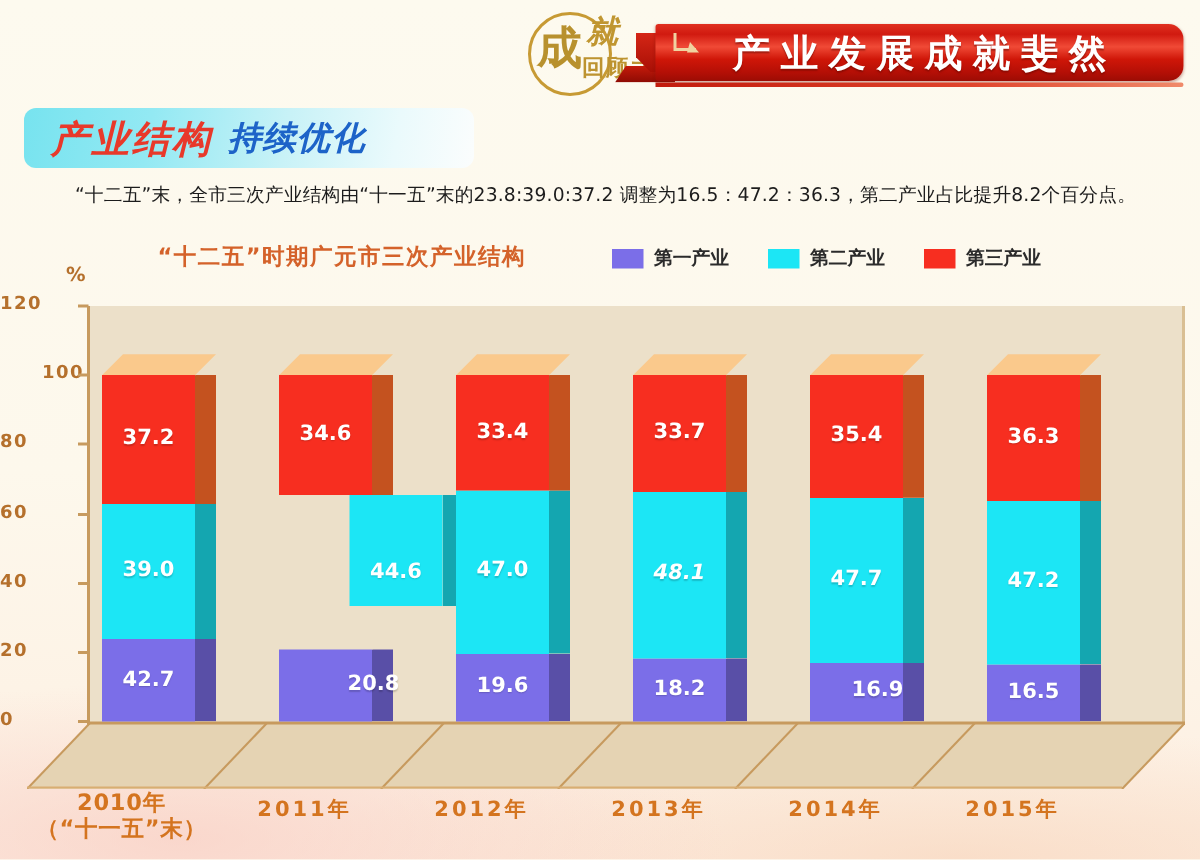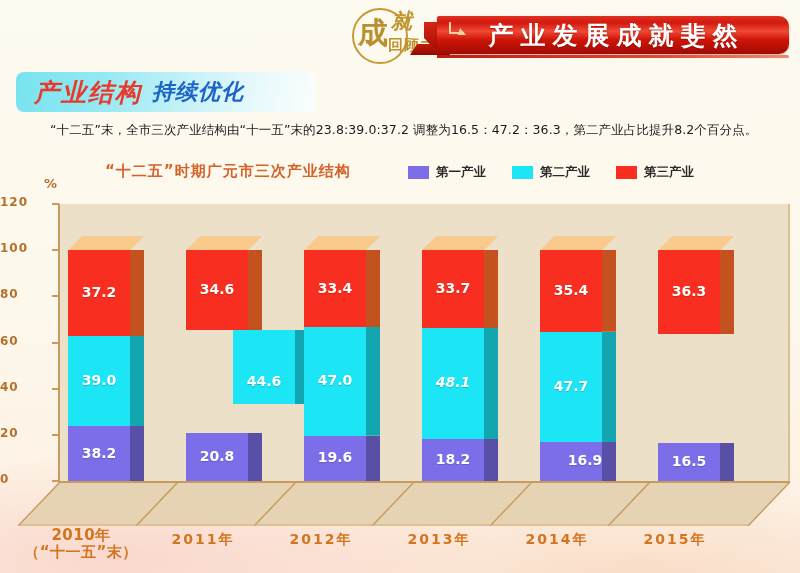--- a/index.html
+++ b/index.html
@@ -412,33 +412,33 @@
     <div class="ytick-label" style="left: 0px; top: 472px;">0</div>
     <div class="ytick-mark" style="top: 480px;"></div>
     <div class="ytick-label" style="left: 0px; top: 425.833px;">20</div>
     <div class="ytick-mark" style="top: 433.833px;"></div>
     <div class="ytick-label" style="left: 0px; top: 379.667px;">40</div>
     <div class="ytick-mark" style="top: 387.667px;"></div>
     <div class="ytick-label" style="left: 0px; top: 333.5px;">60</div>
     <div class="ytick-mark" style="top: 341.5px;"></div>
     <div class="ytick-label" style="left: 0px; top: 287.333px;">80</div>
     <div class="ytick-mark" style="top: 295.333px;"></div>
-    <div class="ytick-label" style="left: 0px; top: 241.167px;">100</div>
+    <div class="ytick-label" style="left: 0px; top: 241.167px; padding-left: 28px;">100</div>
     <div class="ytick-mark" style="top: 249.167px;"></div>
     <div class="ytick-label" style="left: 0px; top: 195px;">120</div>
     <div class="ytick-mark" style="top: 203px;"></div>
   </div>
 <div id="bars">
     <div class="bar" style="left: 68px; top: 204px; height: 277px;">
       <div class="seg" style="top: 222.062px; height: 54.9383px;">
         <div class="seg-face" style="background: rgb(123, 110, 232);"></div>
         <div class="seg-side">
           <div class="seg-side-inner" style="background: rgb(89, 79, 167);"></div>
         </div>
-        <div class="seg-value" style="top: 18.4692px;">38.2</div>
+        <div class="seg-value" style="top: 18.4692px;">42.7</div>
       </div>
       <div class="seg" style="top: 132.037px; height: 90.025px;">
         <div class="seg-face" style="background: rgb(28, 230, 245);"></div>
         <div class="seg-side">
           <div class="seg-side-inner" style="background: rgb(20, 166, 176);"></div>
         </div>
         <div class="seg-value" style="top: 36.0125px;">39.0</div>
       </div>
       <div class="seg" style="top: 46.1667px; height: 85.87px;">
         <div class="seg-face" style="background: rgb(247, 46, 32);"></div>
@@ -450,21 +450,21 @@
       <div class="bar-top" style="top: 46.1667px;">
         <div class="bar-top-face"></div>
       </div>
     </div>
     <div class="bar" style="left: 186px; top: 204px; height: 277px;">
       <div class="seg" style="top: 228.987px; height: 48.0133px;">
         <div class="seg-face" style="background: rgb(123, 110, 232);"></div>
         <div class="seg-side">
           <div class="seg-side-inner" style="background: rgb(89, 79, 167);"></div>
         </div>
-        <div class="seg-value" style="top: 15.0067px;">20.8</div>
+        <div class="seg-value" style="top: 15.0067px; padding-left: 32px;">20.8</div>
       </div>
       <div class="seg" style="top: 126.035px; height: 74px; margin-left: 47px;">
         <div class="seg-face" style="background: rgb(28, 230, 245);"></div>
         <div class="seg-side">
           <div class="seg-side-inner" style="background: rgb(20, 166, 176);"></div>
         </div>
         <div class="seg-value" style="top: 42.4758px;">44.6</div>
       </div>
       <div class="seg" style="top: 46.1667px; height: 79.8683px;">
         <div class="seg-face" style="background: rgb(247, 46, 32);"></div>
@@ -555,20 +555,27 @@
         <div class="bar-top-face"></div>
       </div>
     </div>
     <div class="bar" style="left: 658px; top: 204px; height: 277px;">
       <div class="seg" style="top: 238.912px; height: 38.0875px;">
         <div class="seg-face" style="background: rgb(123, 110, 232);"></div>
         <div class="seg-side">
           <div class="seg-side-inner" style="background: rgb(89, 79, 167);"></div>
         </div>
         <div class="seg-value" style="top: 10.0437px;">16.5</div>
+      </div>
+      <div class="seg" style="top: 129.959px; height: 108.953px;">
+        <div class="seg-face" style="background: rgb(28, 230, 245);"></div>
+        <div class="seg-side">
+          <div class="seg-side-inner" style="background: rgb(20, 166, 176);"></div>
+        </div>
+        <div class="seg-value" style="top: 45.4767px;">47.2</div>
       </div>
       <div class="seg" style="top: 46.1667px; height: 83.7925px;">
         <div class="seg-face" style="background: rgb(247, 46, 32);"></div>
         <div class="seg-side">
           <div class="seg-side-inner" style="background: rgb(196, 82, 31);"></div>
         </div>
         <div class="seg-value" style="top: 32.8962px;">36.3</div>
       </div>
       <div class="bar-top" style="top: 46.1667px;">
         <div class="bar-top-face"></div>

